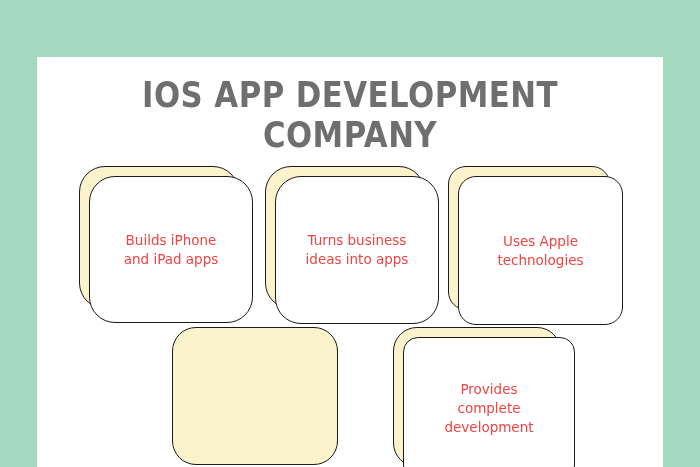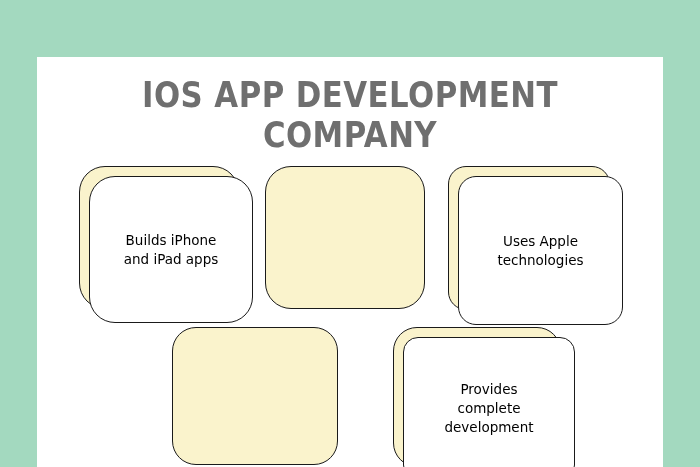--- a/index.html
+++ b/index.html
@@ -76,21 +76,21 @@
     box-sizing: border-box;
     display: flex;
     align-items: center;
     justify-content: center;
     text-align: center;
   }
   .card-text {
     font-family: "DejaVu Sans", sans-serif;
     font-size: 13.5px;
     line-height: 19px;
-    color: #000000;
+    color: #ef4444;
     padding: 0 10px;
     white-space: pre-line;
   }
 
   
 
   
   #card-1 { left: 42px; top: 109px; width: 175px; height: 158px; }
   #card-1 .shadow-sheet { width: 160px; height: 143px; border-radius: 26px; }
   #card-1 .front-sheet  { left: 10px; top: 10px; width: 164px; height: 147px; border-radius: 26px; }
@@ -129,20 +129,24 @@
     <div class="card" id="card-1">
       <div class="shadow-sheet"></div>
       <div class="front-sheet">
         <span class="card-text">Builds iPhone
 and iPad apps</span>
       </div>
     </div>
 
     <div class="card" id="card-2">
       <div class="shadow-sheet"></div>
+      <div class="front-sheet">
+        <span class="card-text">Turns business
+ideas into apps</span>
+      </div>
     </div>
 
     <div class="card" id="card-3">
       <div class="shadow-sheet"></div>
       <div class="front-sheet">
         <span class="card-text">Uses Apple
 technologies</span>
       </div>
     </div>
 

